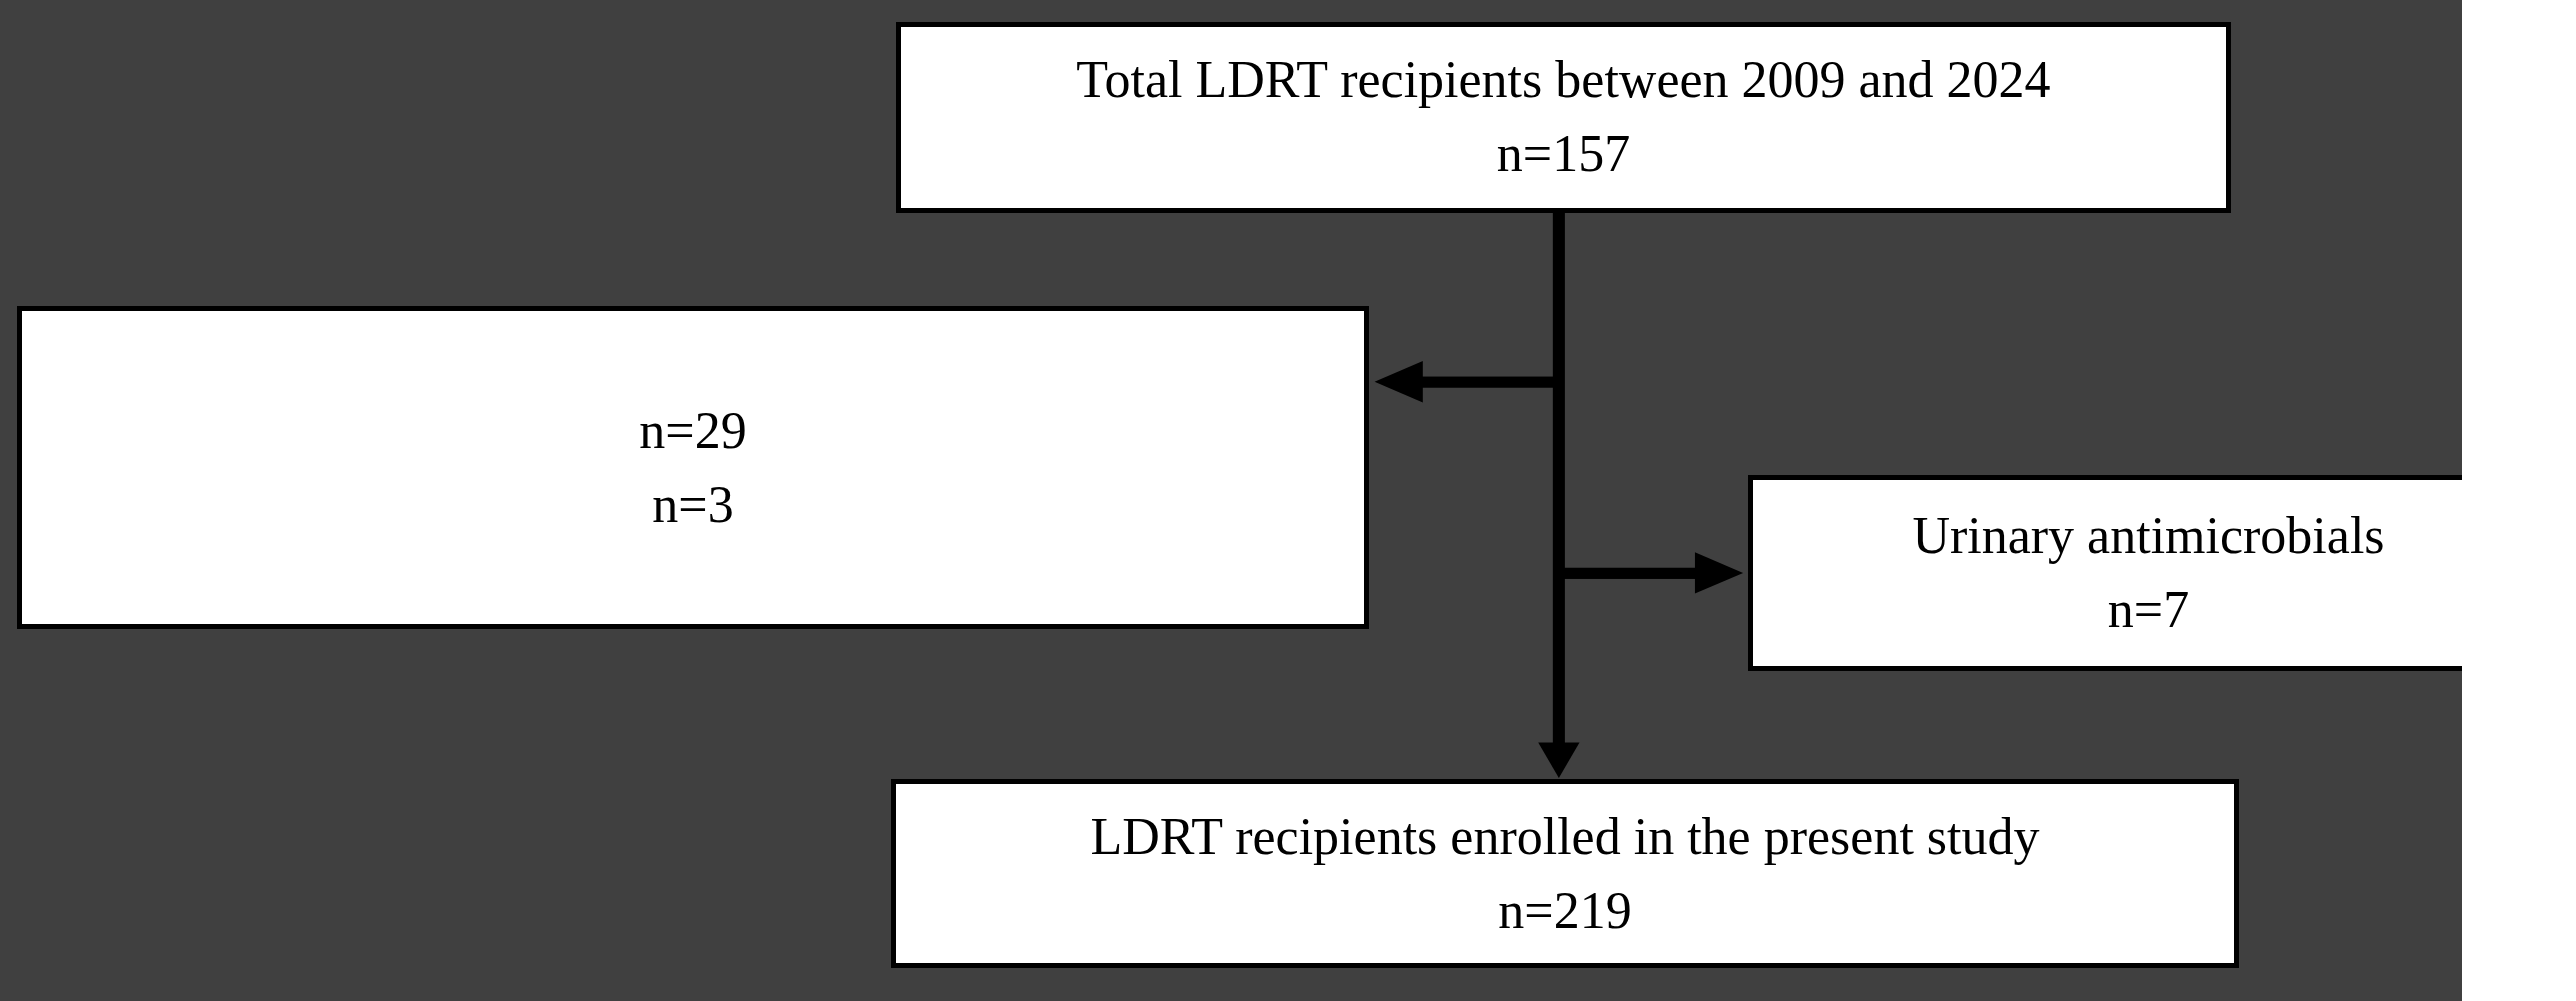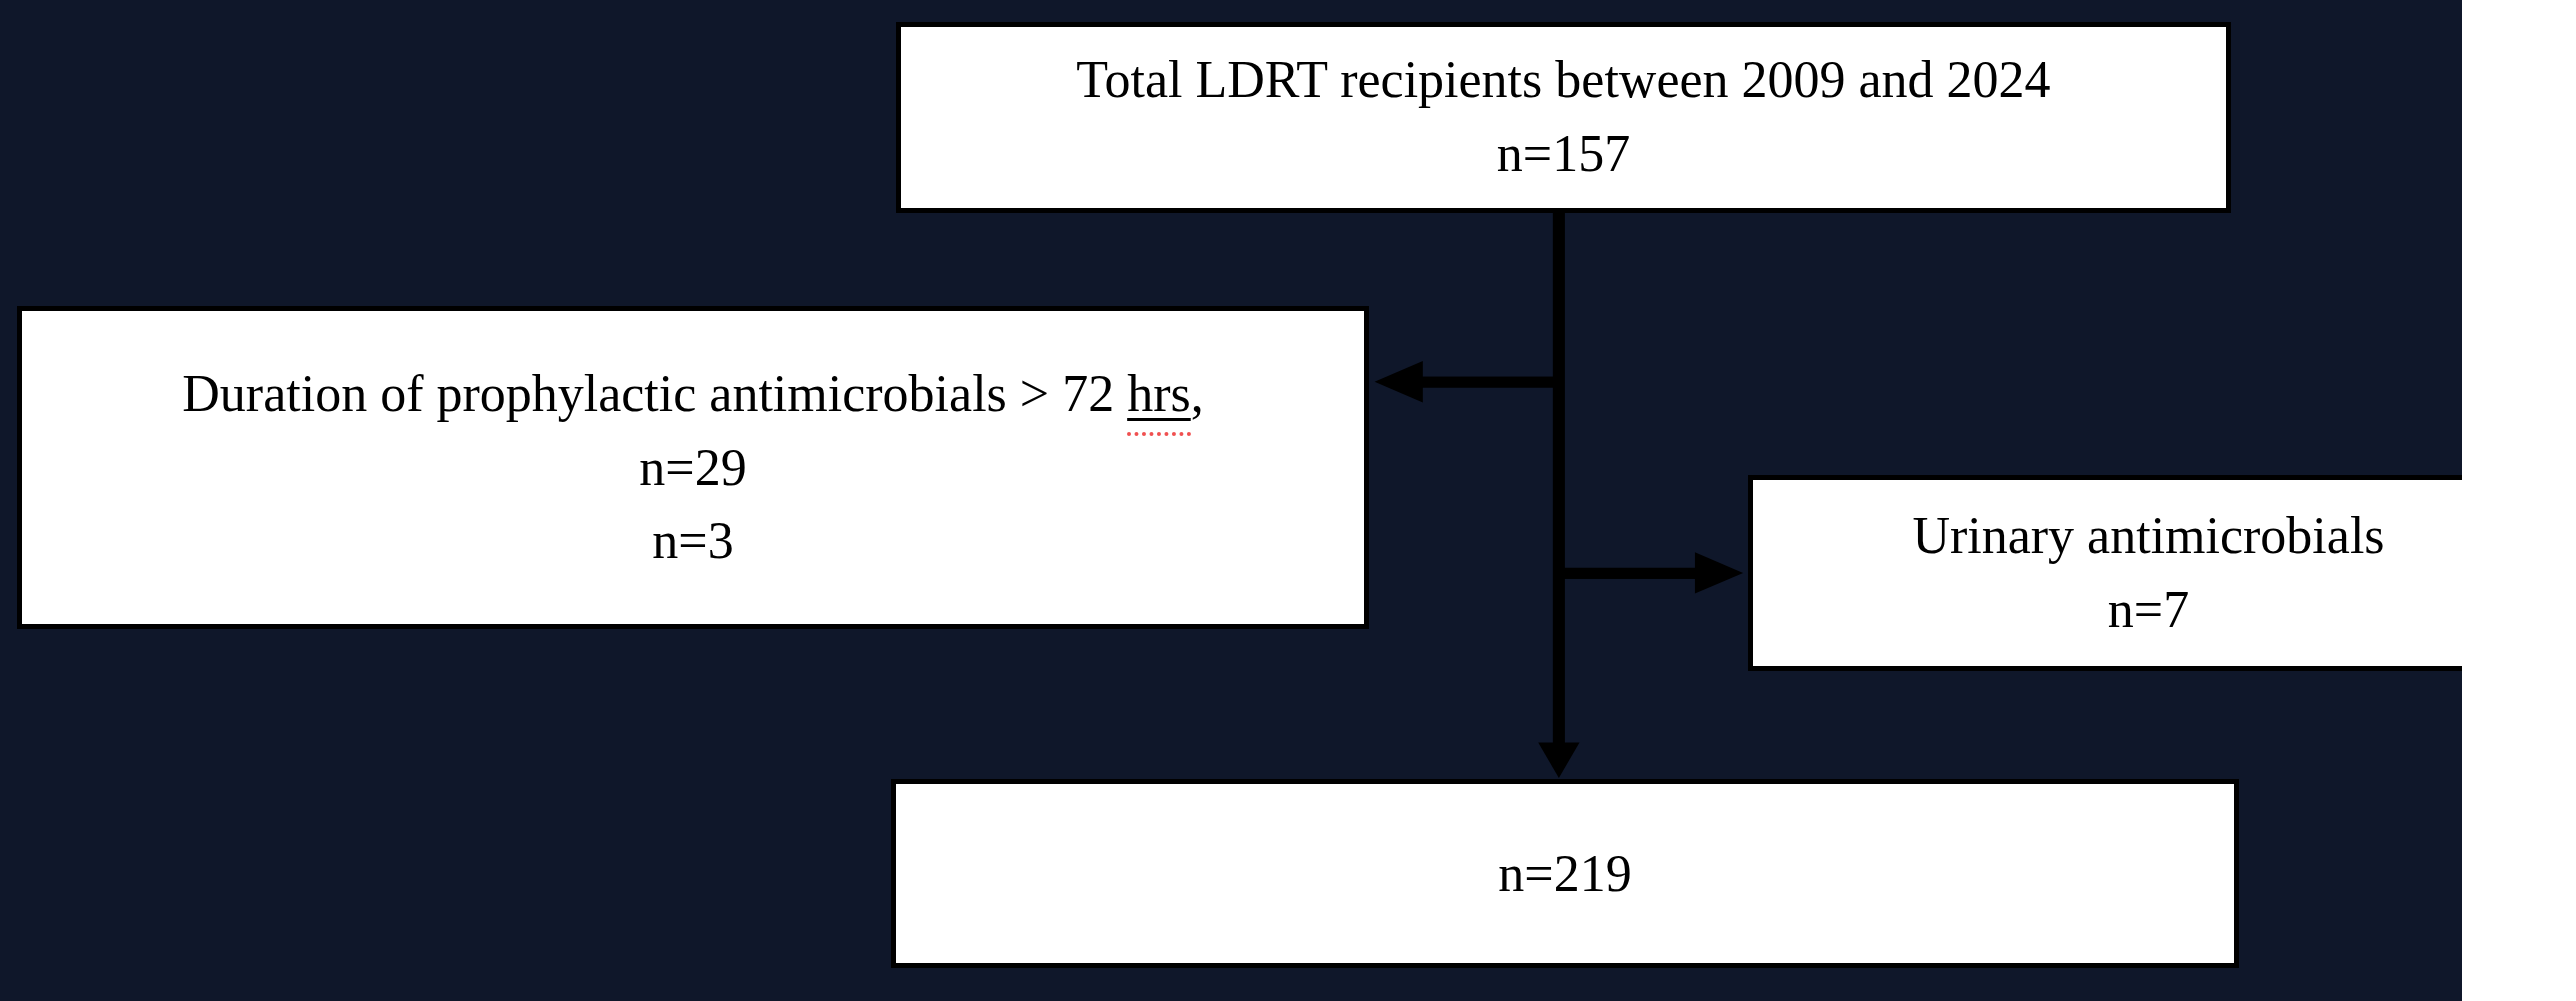--- a/index.html
+++ b/index.html
@@ -4,21 +4,21 @@
 <style>
   html, body {
     margin: 0;
     padding: 0;
     background: #ffffff;
   }
   .canvas {
     position: relative;
     width: 2462px;
     height: 1002px;
-    background: #0f172a;
+    background: #404040;
     font-family: "Liberation Serif", "DejaVu Serif", serif;
     color: #000000;
     overflow: hidden;
   }
   .flow-box {
     position: absolute;
     box-sizing: border-box;
     background: #ffffff;
     border: 5.2px solid #000000;
     display: flex;
@@ -77,28 +77,28 @@
     <rect x="1810" y="659" width="165" height="13" fill="#000000"></rect>
     <polygon points="2024,665 1968,641 1968,689" fill="#000000"></polygon>
   </svg>
 
   <div class="flow-box" id="box-total">
     <span class="line">Total LDRT recipients between 2009 and 2024</span>
     <span class="line">n=157</span>
   </div>
 
   <div class="flow-box" id="box-excluded">
-    <span class="line"><span>Duration of prophylactic antimicrobials &gt; 72 </span><span class="underlined-word">hrs</span><span>,</span></span>
     <span class="line">n=29</span>
     <span class="line">n=3</span>
   </div>
 
   <div class="flow-box" id="box-urinary">
     <span class="line">Urinary antimicrobials</span>
     <span class="line">n=7</span>
   </div>
 
   <div class="flow-box" id="box-enrolled">
+    <span class="line">LDRT recipients enrolled in the present study</span>
     <span class="line">n=219</span>
   </div>
 
 </div>
 
 
 </body></html>

